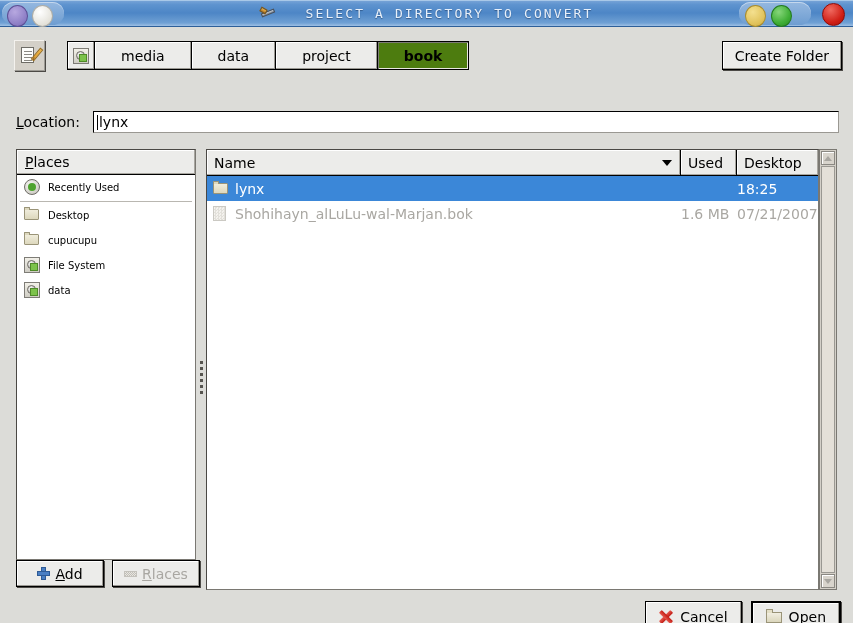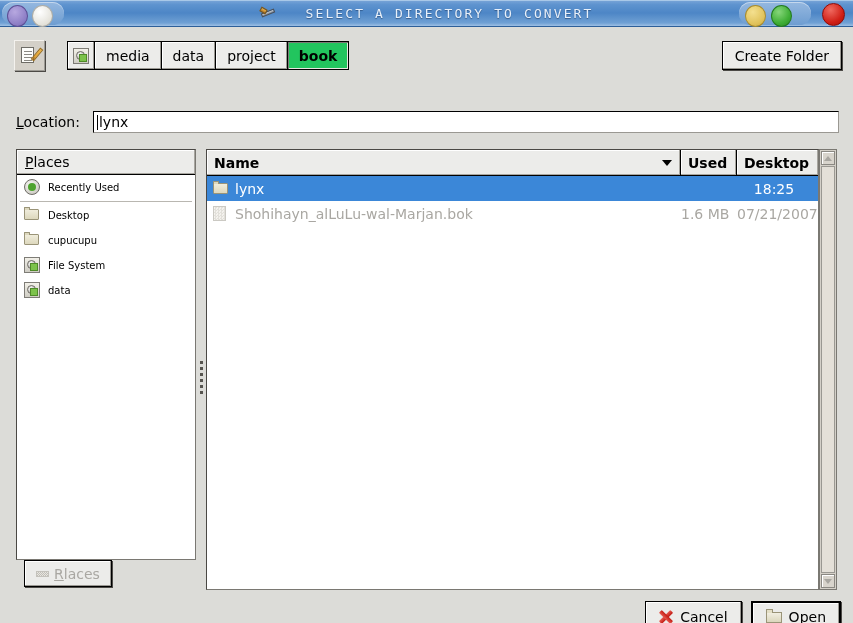--- a/index.html
+++ b/index.html
@@ -122,36 +122,36 @@
     box-shadow: 1px 1px 0 #4c4a46;
     display: flex; align-items: center; justify-content: center;
     box-sizing: border-box;
   }
   .path-group {
     display: flex;
     margin-left: 22px;
   }
   .path-btn {
     height: 29px;
-    padding: 0 11px;
+    padding: 0 26px;
     background: #ececea;
     border: 1px solid #000000;
     border-right-width: 0;
     display: flex;
     align-items: center;
     justify-content: center;
     font-size: 14px;
     color: #000;
     box-sizing: border-box;
     box-shadow: inset -1px -1px 0 #9a9892, inset 1px 1px 0 #ffffff;
   }
   .path-btn:last-child { border-right-width: 1px; }
   .path-btn.icon-only { padding: 0 5px; }
   .path-btn.active {
-    background: #22c55e;
+    background: #4d7c0f;
     font-weight: bold;
     box-shadow: inset 1px 1px 0 #7d7b76, inset -1px -1px 0 #e8e6e0;
   }
   #create-folder-btn {
     position: absolute;
     right: 11px; top: 14px;
     height: 29px;
     padding: 0 12px;
     background: #ececea;
     border: 1px solid #000;
@@ -265,21 +265,20 @@
     border-top-color: #4a4844;
     border-left-color: #4a4844;
     box-sizing: border-box;
     overflow: hidden;
   }
   #files-header {
     display: flex;
     height: 26px;
     border-bottom: 1px solid #000;
     box-sizing: border-box;
-    font-weight: bold;
   }
   .col-head {
     background: #ececea;
     border-right: 1px solid #000;
     box-shadow: inset -1px -1px 0 #a8a6a0, inset 1px 1px 0 #ffffff;
     display: flex;
     align-items: center;
     font-size: 14px;
     padding: 0 7px;
     box-sizing: border-box;
@@ -308,21 +307,21 @@
   .fr-name {
     flex: 1;
     display: flex;
     align-items: center;
     padding-left: 6px;
     overflow: hidden;
     white-space: nowrap;
   }
   .fr-icon { width: 16px; height: 15px; margin-right: 6px; flex: 0 0 16px; position: relative; }
   .fr-size { width: 56px; padding-right: 7px; box-sizing: border-box; }
-  .fr-mod  { width: 81px; text-align: center; padding-right: 7px; box-sizing: border-box; }
+  .fr-mod  { width: 81px; text-align: left; padding-right: 7px; box-sizing: border-box; }
 
   
   #files-scrollbar {
     position: absolute;
     left: 819px; top: 122px;
     width: 18px; height: 441px;
     background: #d4d0c8;
     border: 1px solid #7a7872;
     box-sizing: border-box;
   }
@@ -727,20 +726,24 @@
       <div class="sb-btn sb-up">
           <span class="sb-tri-up"></span>
         </div>
       <div class="sb-trough"></div>
       <div class="sb-btn sb-down">
           <span class="sb-tri-down"></span>
         </div>
     </div>
 
     <div id="addremove">
+      <div class="ar-btn" id="add-btn">
+        <span class="ic-plus"></span>
+        <span><span class="mn">A</span><span>dd</span></span>
+      </div>
       <div class="ar-btn" id="remove-btn">
         <span class="ic-minus-dim"></span>
         <span><span class="mn">R</span><span>laces</span></span>
       </div>
     </div>
 
     <div id="actions">
       <div class="act-btn">
         <span class="ic-x"></span>
         <span><span class="mn">C</span><span>ancel</span></span>

